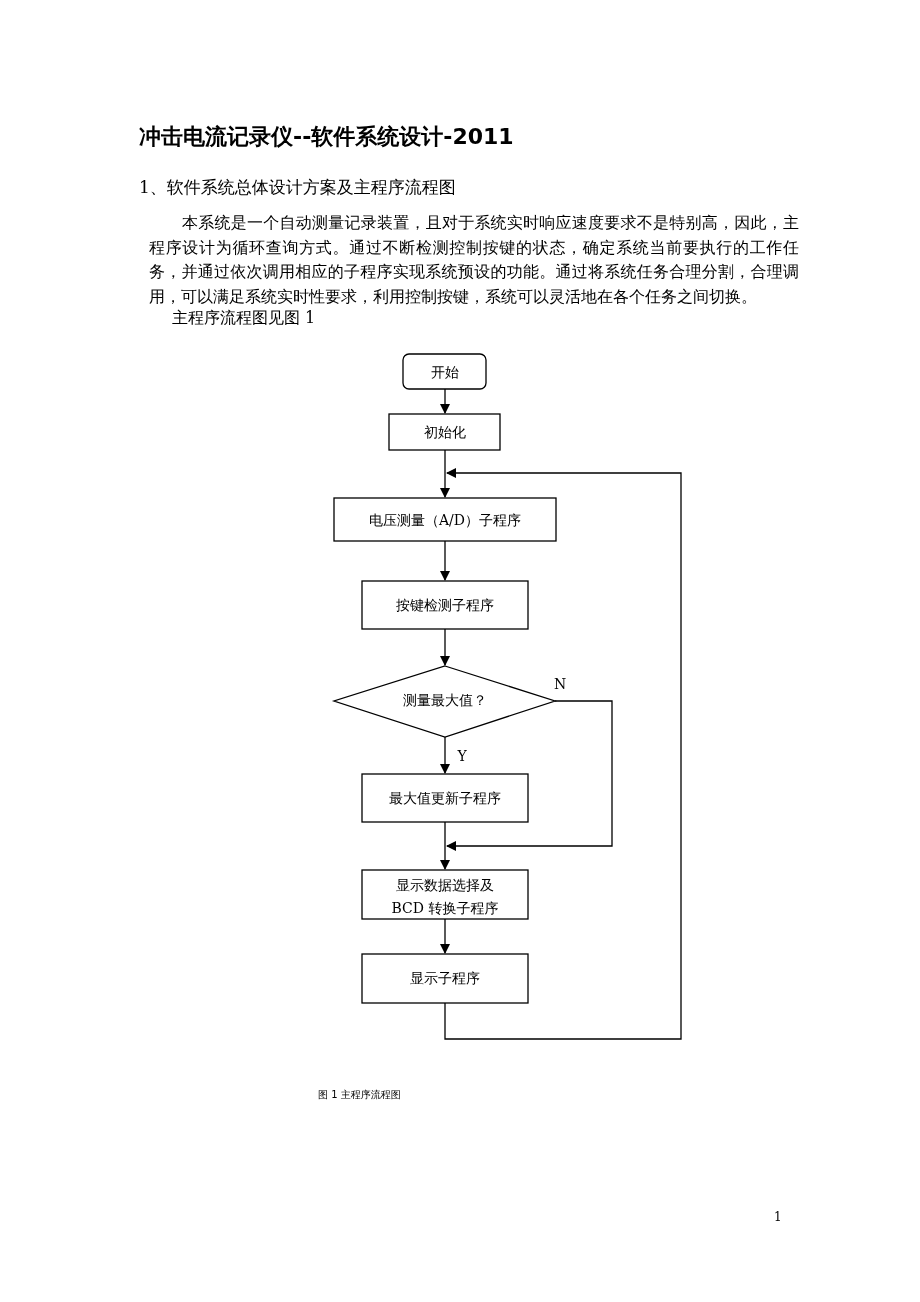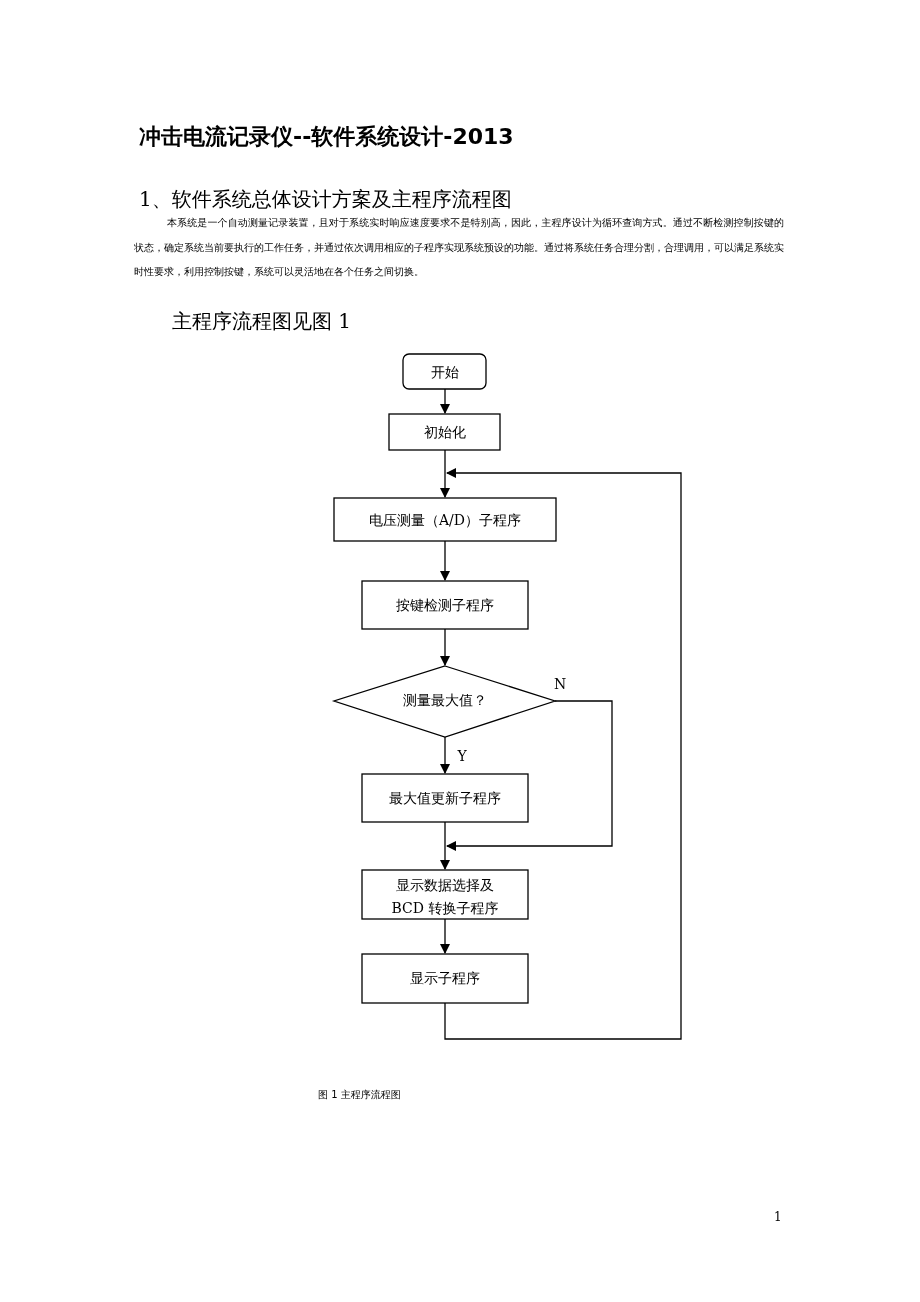--- a/index.html
+++ b/index.html
@@ -3,47 +3,47 @@
   <meta charset="utf-8">
   <style>
     html, body { margin: 0; padding: 0; background: #ffffff; }
     body { width: 920px; height: 1302px; position: relative; overflow: hidden; color: #000; }
     .title {
       position: absolute; left: 139px; top: 122px;
       font-family: "DejaVu Sans", sans-serif; font-size: 22px; font-weight: bold;
       white-space: nowrap; letter-spacing: 0px;
     }
     .section {
-      position: absolute; left: 139px; top: 186px;
-      font-family: "DejaVu Serif", serif; font-size: 20px; white-space: nowrap;
+      position: absolute; left: 139px; top: 176px;
+      font-family: "DejaVu Serif", serif; font-size: 17px; white-space: nowrap;
     }
     .para {
-      position: absolute; left: 134px; top: 211px; width: 650px;
-      font-family: "DejaVu Serif", serif; font-size: 10px; line-height: 24.5px;
+      position: absolute; left: 149px; top: 211px; width: 650px;
+      font-family: "DejaVu Serif", serif; font-size: 16px; line-height: 24.5px;
       text-indent: 33px; text-align: justify;
     }
     .fig-ref {
       position: absolute; left: 172px; top: 308px;
-      font-family: "DejaVu Serif", serif; font-size: 20px; white-space: nowrap;
+      font-family: "DejaVu Serif", serif; font-size: 16px; white-space: nowrap;
     }
     svg.flow { position: absolute; left: 0; top: 0; }
     .caption {
       position: absolute; left: 318px; top: 1088px;
       font-family: "DejaVu Sans", sans-serif; font-size: 10px; white-space: nowrap;
     }
     .page-num {
       position: absolute; left: 774px; top: 1210px;
       font-family: "DejaVu Serif", serif; font-size: 12px;
     }
     .node-label { font-family: "DejaVu Serif", serif; font-size: 14px; }
   </style>
 </head>
 <body>
 
-<div class="title">冲击电流记录仪--软件系统设计-2013</div>
+<div class="title">冲击电流记录仪--软件系统设计-2011</div>
 <div class="section">1、软件系统总体设计方案及主程序流程图</div>
 <div class="para">本系统是一个自动测量记录装置，且对于系统实时响应速度要求不是特别高，因此，主程序设计为循环查询方式。通过不断检测控制按键的状态，确定系统当前要执行的工作任务，并通过依次调用相应的子程序实现系统预设的功能。通过将系统任务合理分割，合理调用，可以满足系统实时性要求，利用控制按键，系统可以灵活地在各个任务之间切换。</div>
 <div class="fig-ref">主程序流程图见图 1</div>
 
 <svg class="flow" width="920" height="1302">
   <defs>
     <marker id="arr" markerWidth="10" markerHeight="10" refX="9" refY="5" orient="auto" markerUnits="userSpaceOnUse">
       <path d="M0,0 L10,5 L0,10 z" fill="#000"></path>
     </marker>
   </defs>

